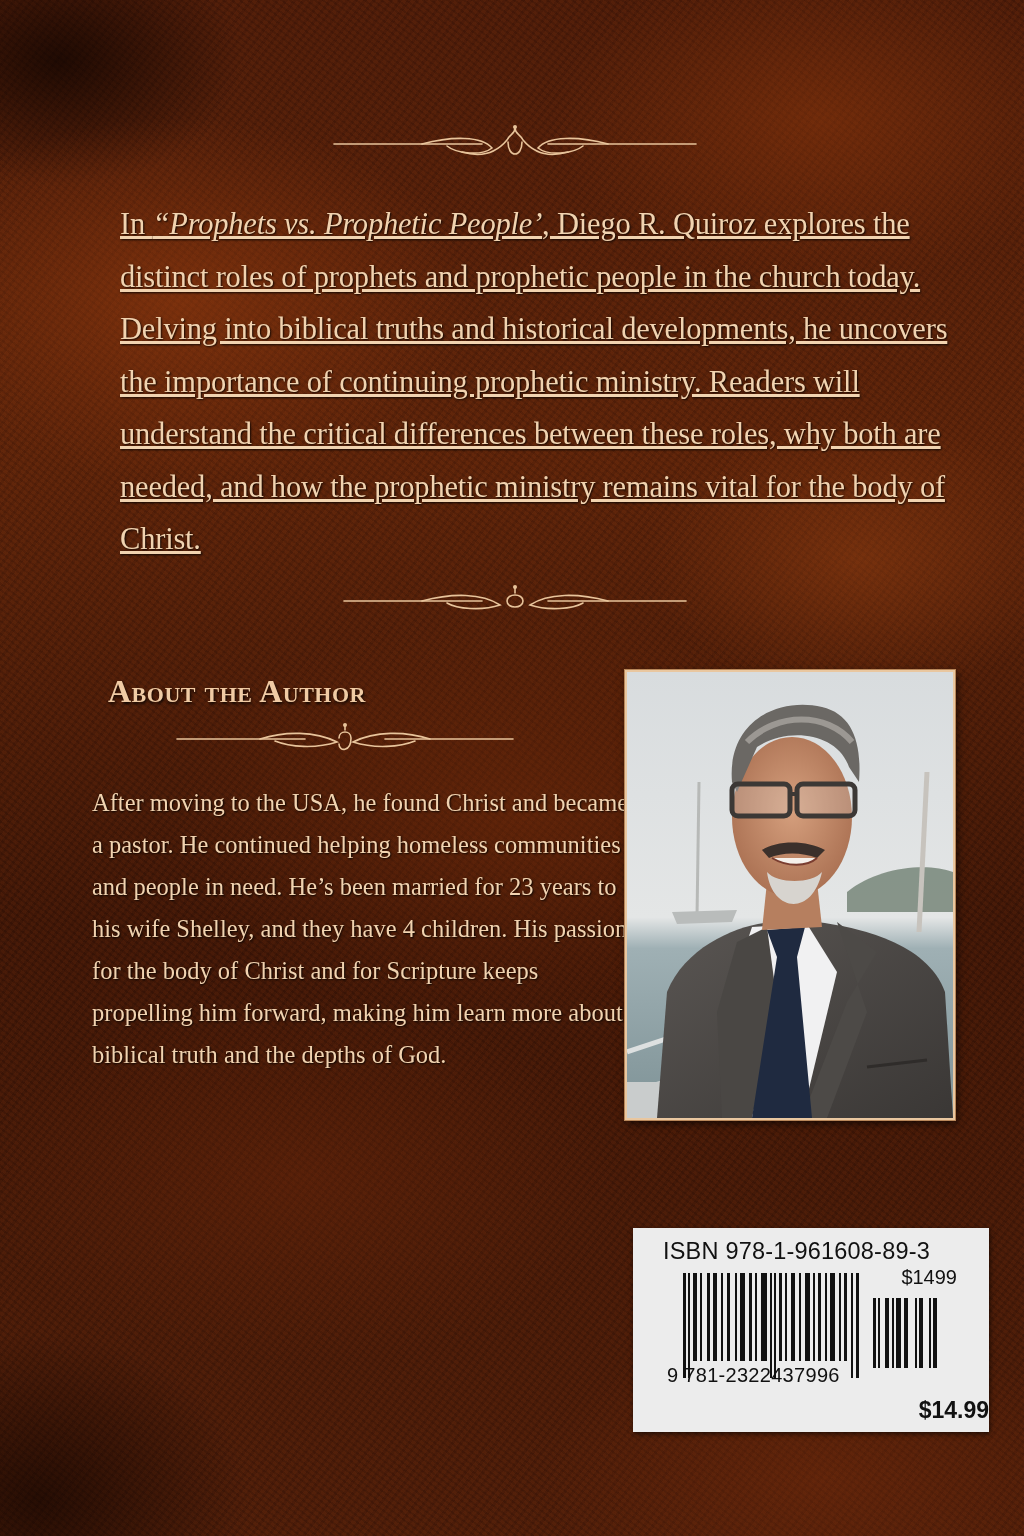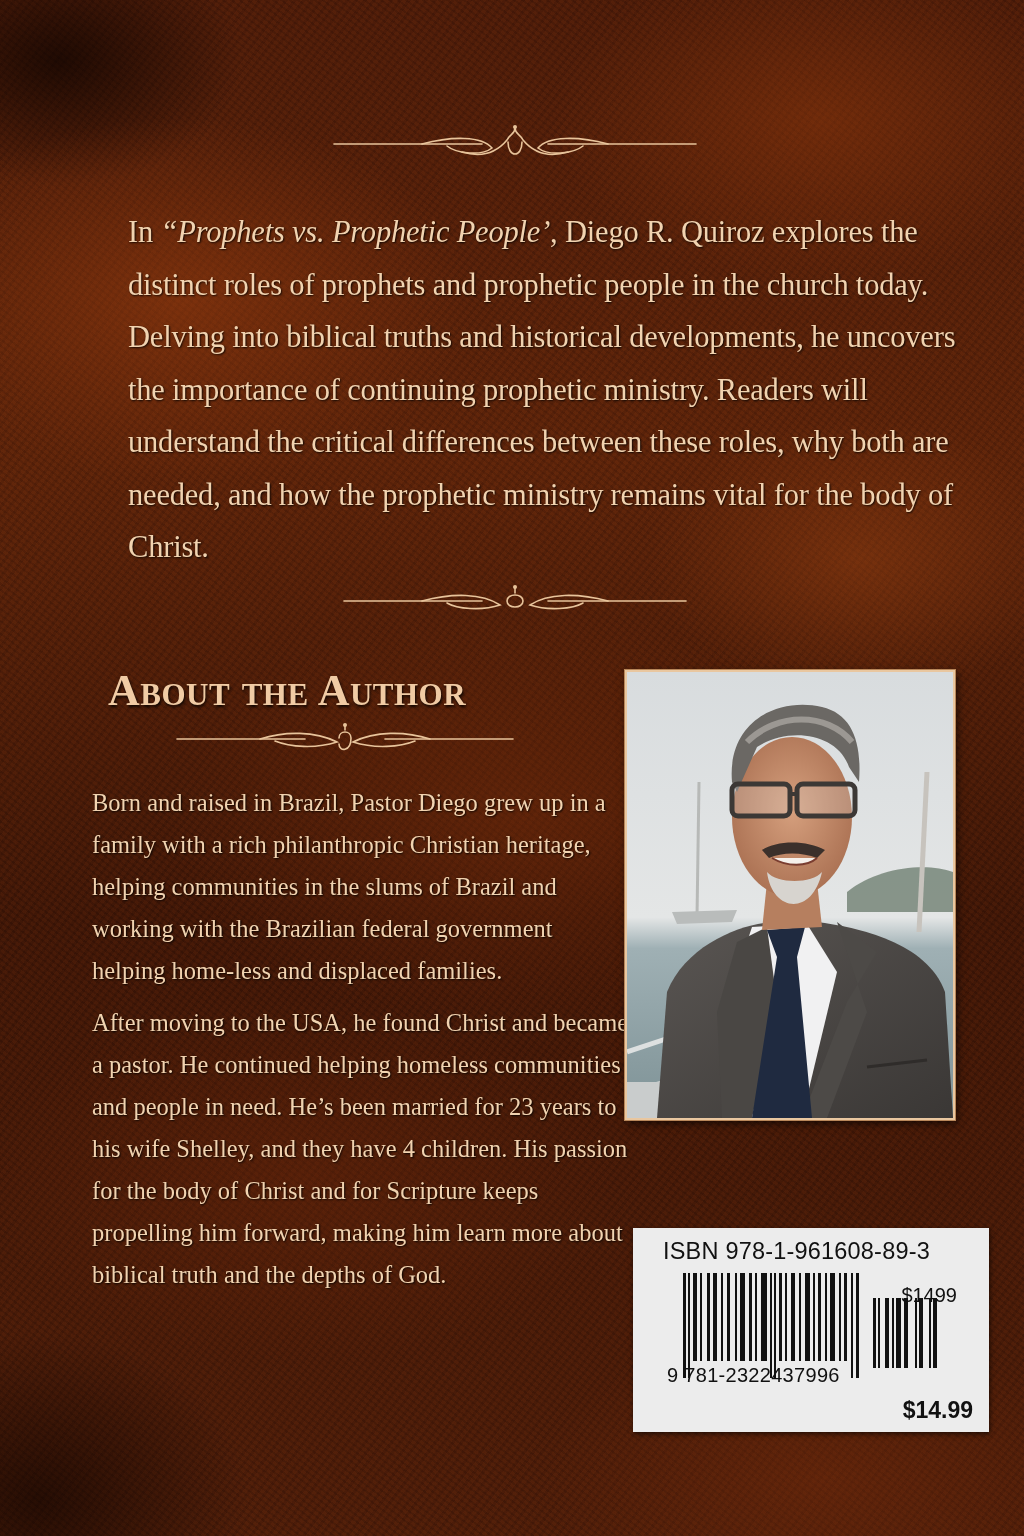--- a/index.html
+++ b/index.html
@@ -21,25 +21,25 @@
     font-family: "Liberation Serif", "DejaVu Serif", serif;
   }
   .ornament { position: absolute; }
   .ornament svg { display: block; }
   .blurb {
     position: absolute; left: 112px; top: 190px; width: 880px;
     font-size: 30.5px; line-height: 52.5px; color: #f1d3b0;
     text-shadow: 1px 1px 2px rgba(0,0,0,0.8);
     letter-spacing: -0.2px;
   }
-  .blurb p { margin: 16px; }
+  .blurb p { margin: 8px; text-decoration: underline; }
   .blurb em { font-style: italic; }
   .about-heading {
     position: absolute; left: 108px; top: 664px;
-    font-size: 44px; line-height: 54px; color: #f0cba4;
+    font-size: 32px; line-height: 54px; color: #f0cba4;
     letter-spacing: 0.5px; font-variant: small-caps;
     text-shadow: 1px 2px 3px rgba(0,0,0,0.85);
   }
   .bio {
     position: absolute; left: 92px; top: 782px; width: 540px;
     font-size: 24.5px; line-height: 42px; color: #f1d3b0;
     text-shadow: 1px 1px 2px rgba(0,0,0,0.85);
   }
   .bio p { margin: 0 0 10px 0; }
   .photo-frame {
@@ -47,25 +47,25 @@
     border: 2px solid #e9c7a0; box-shadow: 0 0 0 1px #b8875a, 2px 3px 8px rgba(0,0,0,0.7);
     overflow: hidden;
   }
   .photo-frame svg { display: block; }
   .barcode-box {
     position: absolute; left: 633px; top: 1228px; width: 356px; height: 204px;
     background: #ececec; box-shadow: 1px 2px 5px rgba(0,0,0,0.6);
     font-family: "Liberation Sans", "DejaVu Sans", sans-serif; color: #111;
   }
   .isbn-label { position: absolute; left: 30px; top: 10px; font-size: 23.5px; letter-spacing: 0.2px; }
-  .price-code { position: absolute; right: 32px; top: 56px; font-size: 20px; margin-left: 7px; }
+  .price-code { position: absolute; right: 32px; top: 38px; font-size: 20px; margin-left: 7px; }
   .bars-main { position: absolute; left: 50px; top: 45px; }
   .bars-addon { position: absolute; left: 240px; top: 70px; }
   .barcode-digits { position: absolute; left: 34px; top: 136px; font-size: 20px; letter-spacing: 0.3px; }
-  .price { position: absolute; right: 16px; top: 169px; font-size: 23px; font-weight: bold; }
+  .price { position: absolute; right: 0; top: 169px; font-size: 23px; font-weight: bold; }
 </style>
 </head>
 <body>
 
 <div class="ornament" style="left:332px; top:122px;">
   <svg width="366" height="40" viewBox="0 0 366 40">
     <g fill="none" stroke="#e8c49b" stroke-width="1.6" stroke-linecap="round">
       <line x1="2" y1="22" x2="150" y2="22"></line>
       <line x1="216" y1="22" x2="364" y2="22"></line>
       <path d="M90 22 C 120 14, 150 14, 160 26 C 150 34, 125 32, 115 24"></path>
@@ -106,21 +106,20 @@
       <path d="M85 17 C 110 9, 140 9, 162 20 C 140 27, 115 25, 100 19"></path>
       <path d="M255 17 C 230 9, 200 9, 178 20 C 200 27, 225 25, 240 19"></path>
       <path d="M164 16 C 164 8, 176 8, 176 16 C 176 30, 164 30, 164 22"></path>
       <path d="M170 8 L 170 3"></path>
     </g>
     <circle cx="170" cy="3" r="2" fill="#e8c49b"></circle>
   </svg>
 </div>
 
 <div class="bio">
-  <p>Born and raised in Brazil, Pastor Diego grew up in a family with a rich philanthropic Christian heritage, helping communities in the slums of Brazil and working with the Brazilian federal government helping home-less and displaced families.</p>
   <p>After moving to the USA, he found Christ and became a pastor. He continued helping homeless communities and people in need. He’s been married for 23 years to his wife Shelley, and they have 4 children. His passion for the body of Christ and for Scripture keeps propelling him forward, making him learn more about biblical truth and the depths of God.</p>
 </div>
 
 <div class="photo-frame">
   <svg width="326" height="446" viewBox="0 0 326 446" aria-label="Portrait of Diego R. Quiroz in a gray suit with glasses, sailboat in background">
     <defs>
       <linearGradient id="sky" x1="0" y1="0" x2="0" y2="1">
         <stop offset="0" stop-color="#d8dcde"></stop>
         <stop offset="0.55" stop-color="#e4e6e6"></stop>
         <stop offset="0.62" stop-color="#9fb0b4"></stop>

